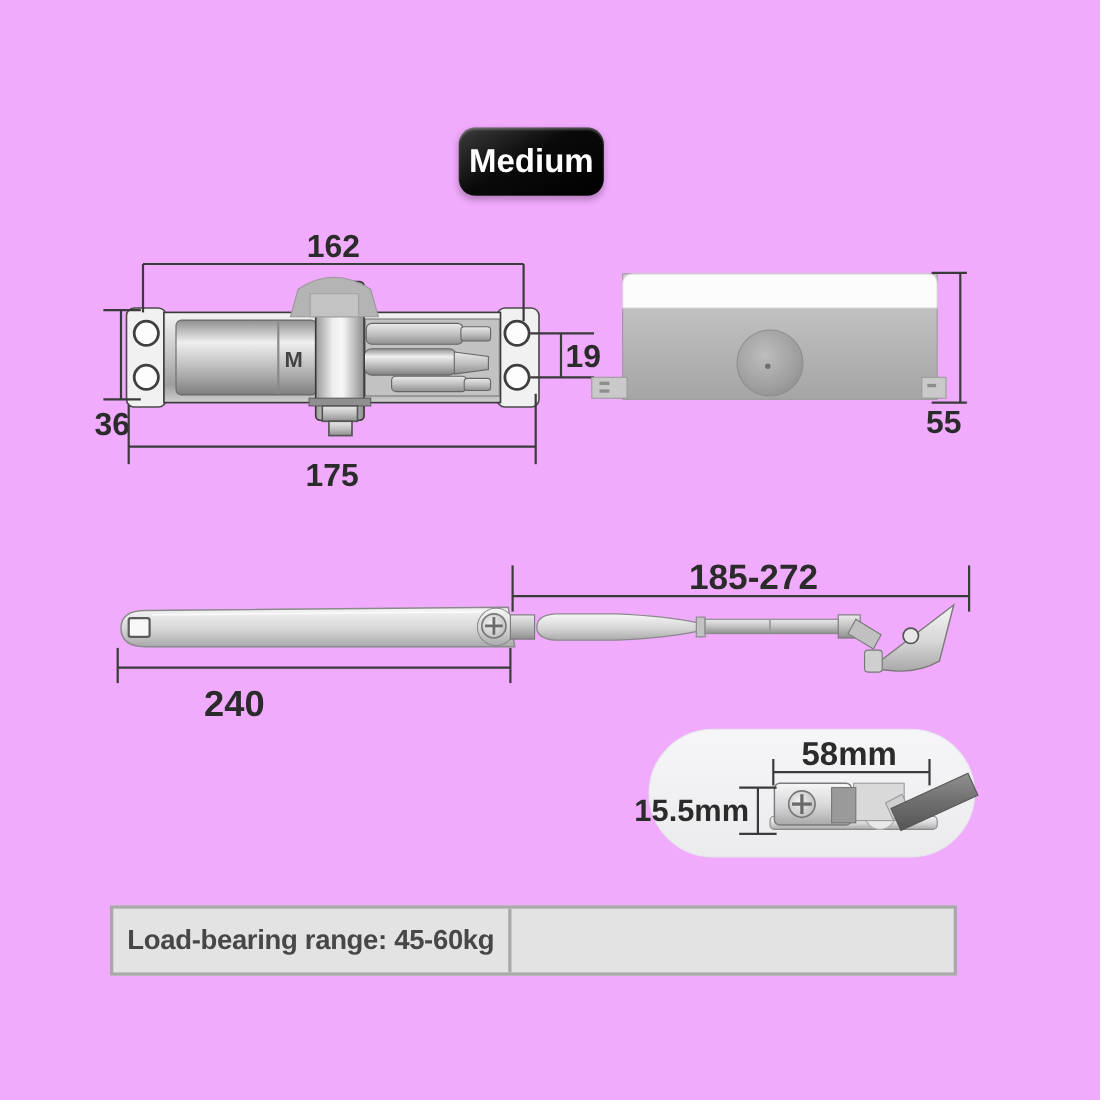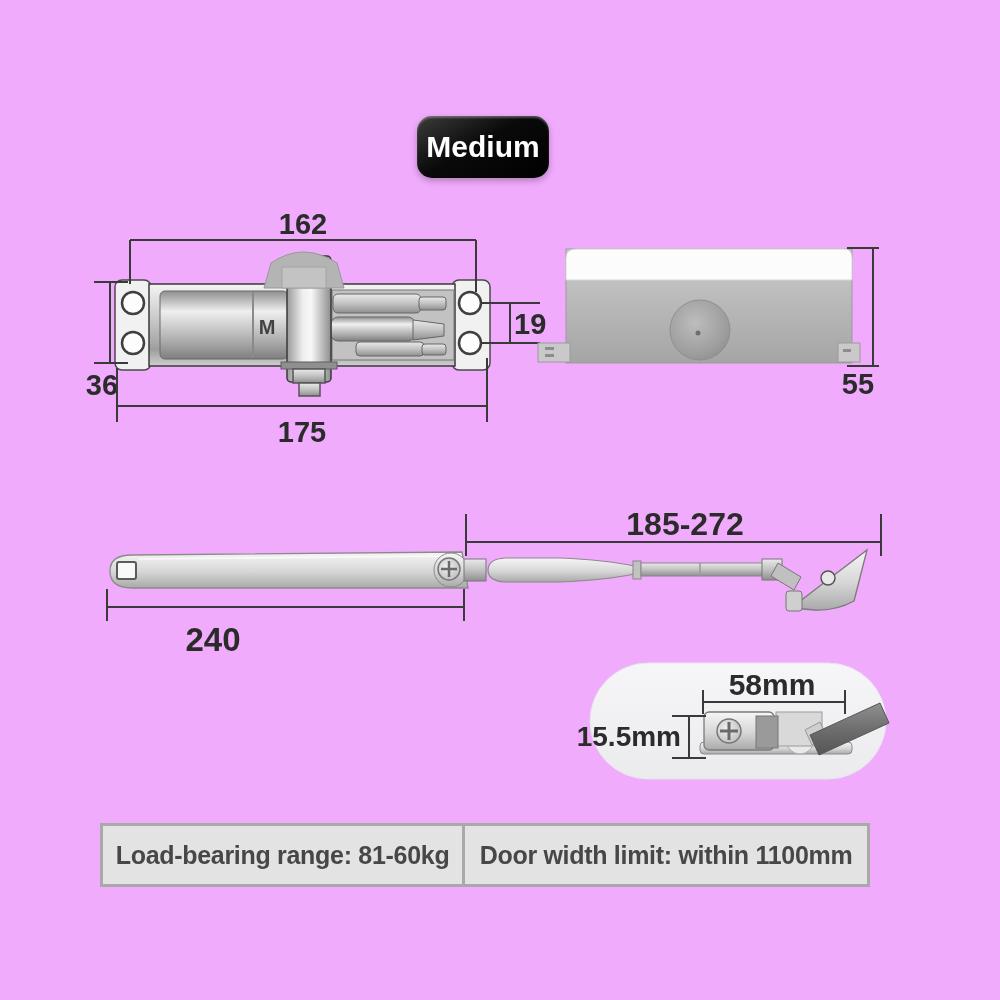--- a/index.html
+++ b/index.html
@@ -232,20 +232,17 @@
         <line x1="689" y1="716" x2="689" y2="758" class="dl"></line>
         <line x1="672" y1="716" x2="706" y2="716" class="dl"></line>
         <line x1="672" y1="758" x2="706" y2="758" class="dl"></line>
         <text x="681" y="746" text-anchor="end" class="dim-t" font-size="28">15.5mm</text>
       </g>
     </g>
   </svg>
 
   <div class="spec-bar">
     <div class="spec-cell left">
-      <span>Load-bearing range: 81-60kg</span>
-    </div>
-    <div class="spec-cell right">
-      <span>Door width limit: within 1100mm</span>
+      <span>Load-bearing range: 45-60kg</span>
     </div>
   </div>
 
 </div>
 
 </body></html>

